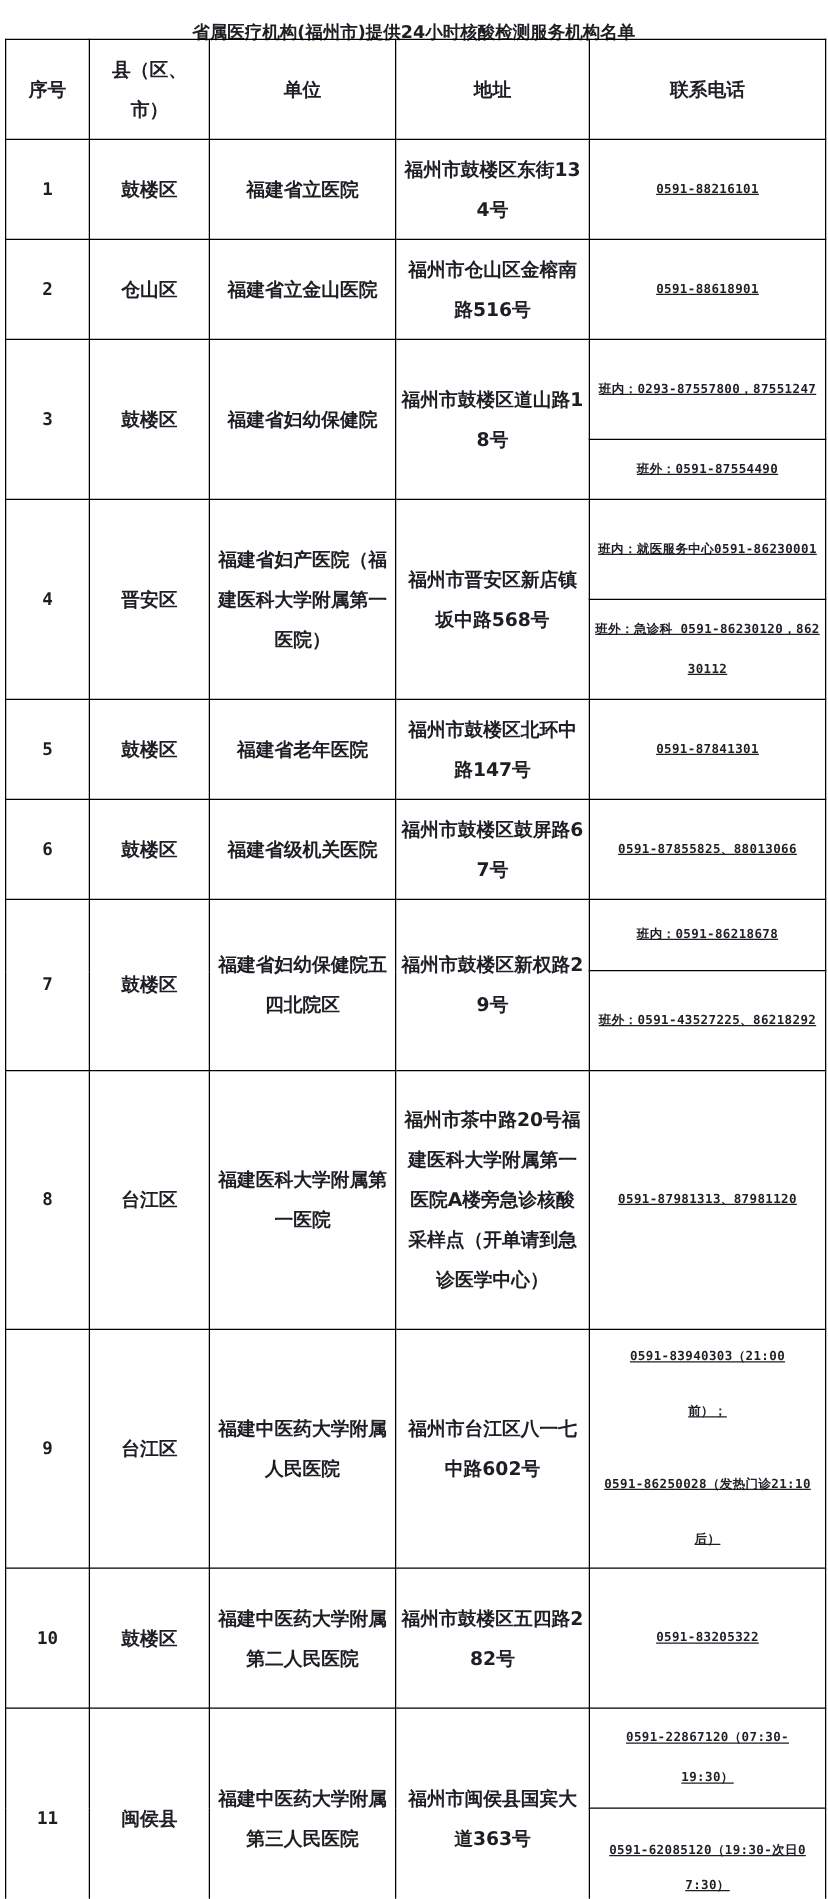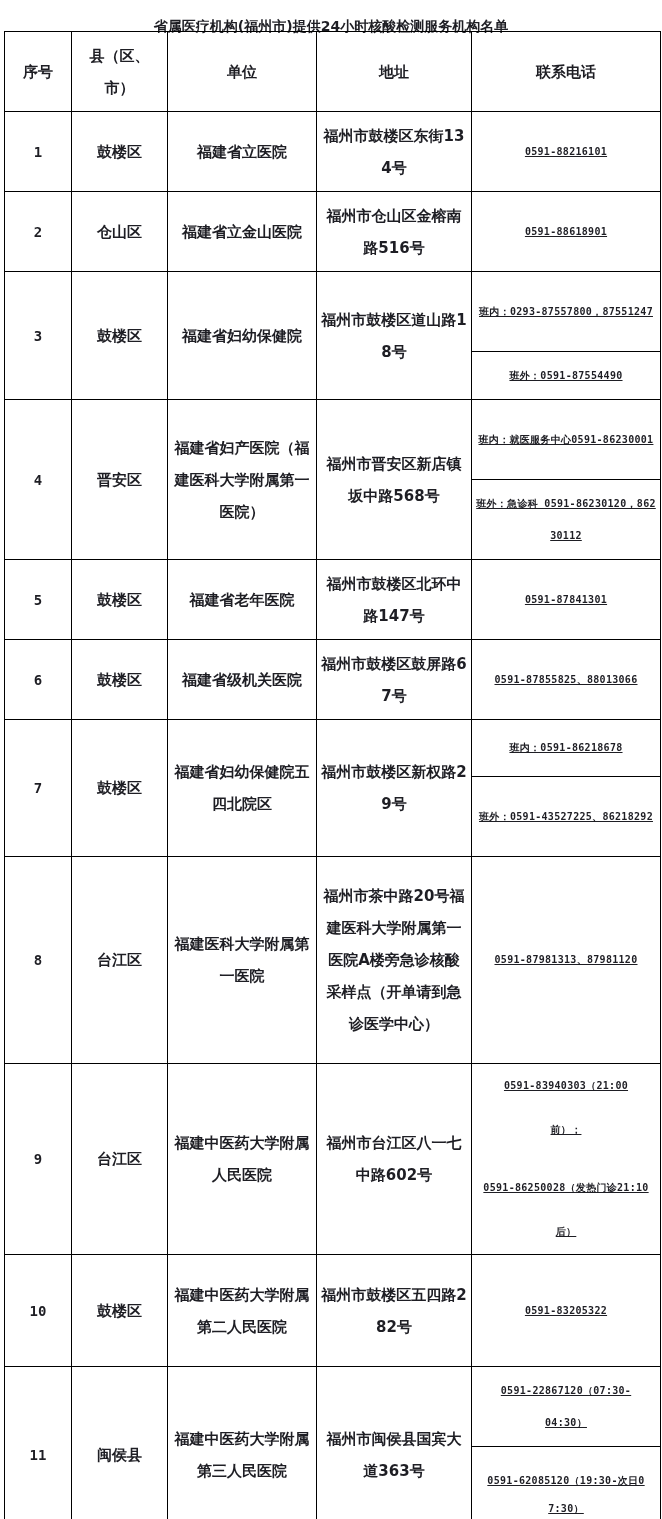--- a/index.html
+++ b/index.html
@@ -147,19 +147,19 @@
       <td>福建中医药大学附属第二人民医院</td>
       <td>福州市鼓楼区五四路282号</td>
       <td class="phone">0591-83205322</td>
     </tr>
 
     <tr style="height:80px">
       <td class="num" rowspan="2">11</td>
       <td rowspan="2">闽侯县</td>
       <td rowspan="2">福建中医药大学附属第三人民医院</td>
       <td rowspan="2">福州市闽侯县国宾大道363号</td>
-      <td class="phone" style="padding:0 26px">0591-22867120（07:30-04:30）</td>
+      <td class="phone" style="padding:0 26px">0591-22867120（07:30-19:30）</td>
     </tr>
     <tr style="height:96px">
       <td class="phone" style="padding:0 14px; line-height:28px">0591-62085120（19:30-次日07:30）</td>
     </tr>
   </tbody>
 </table>
 
 </body></html>

